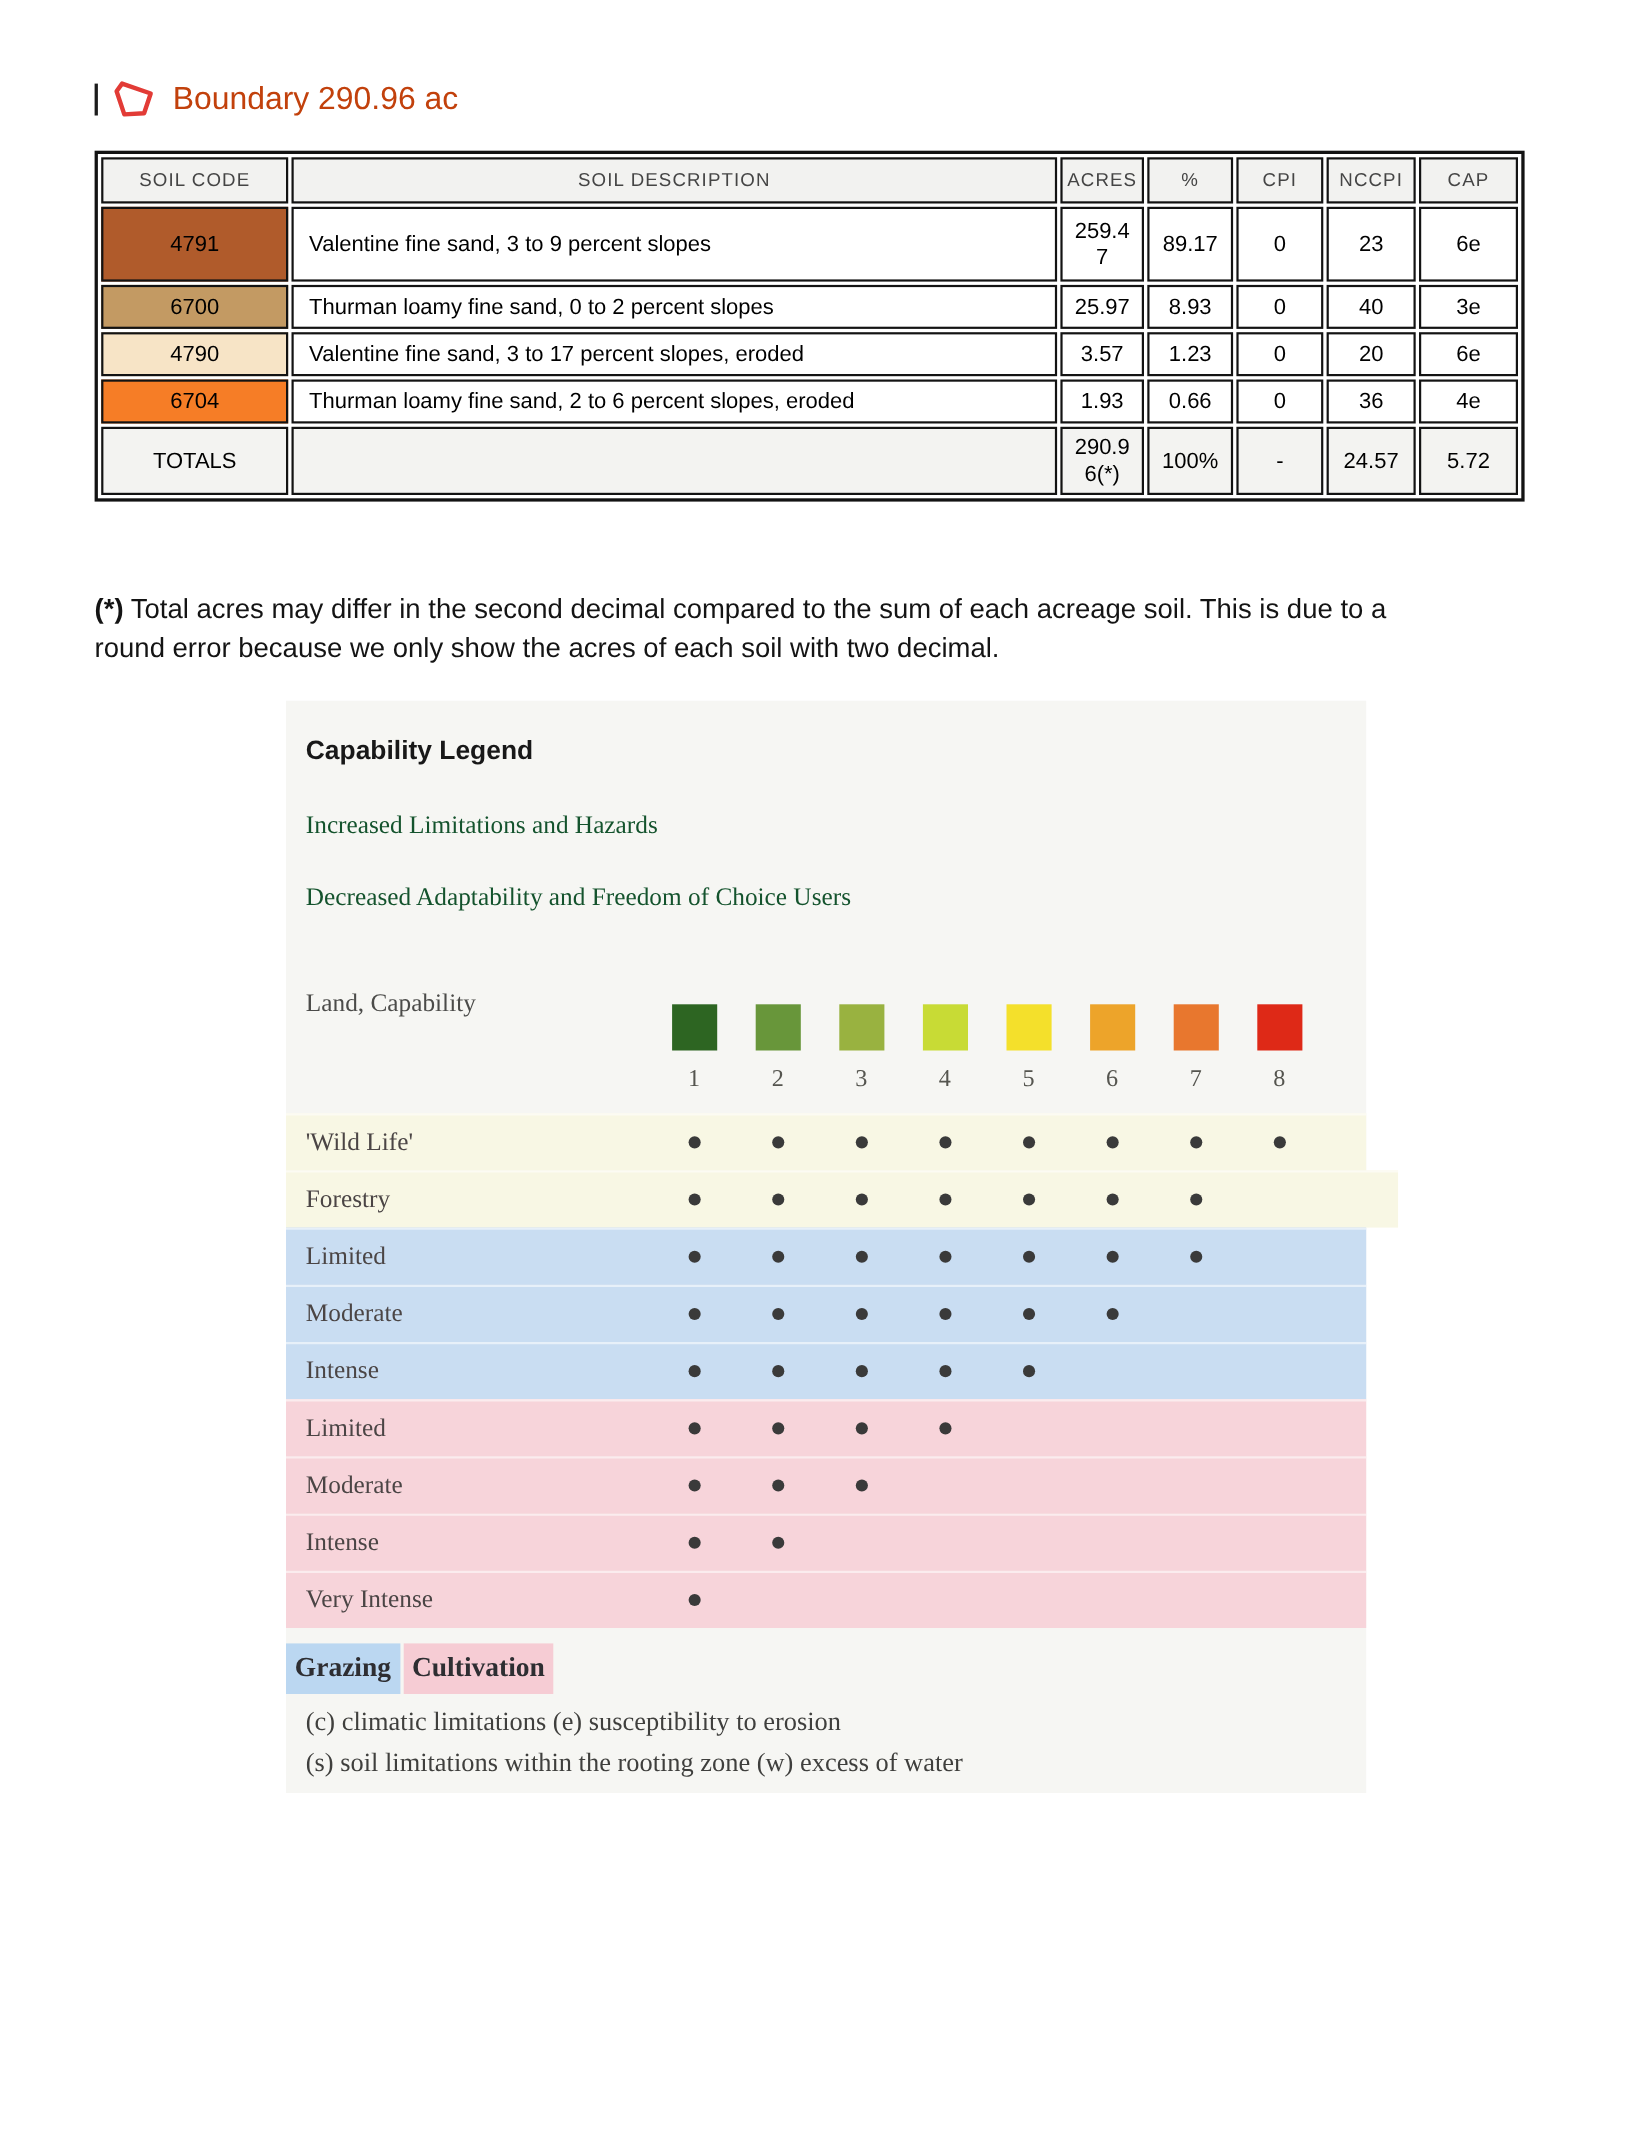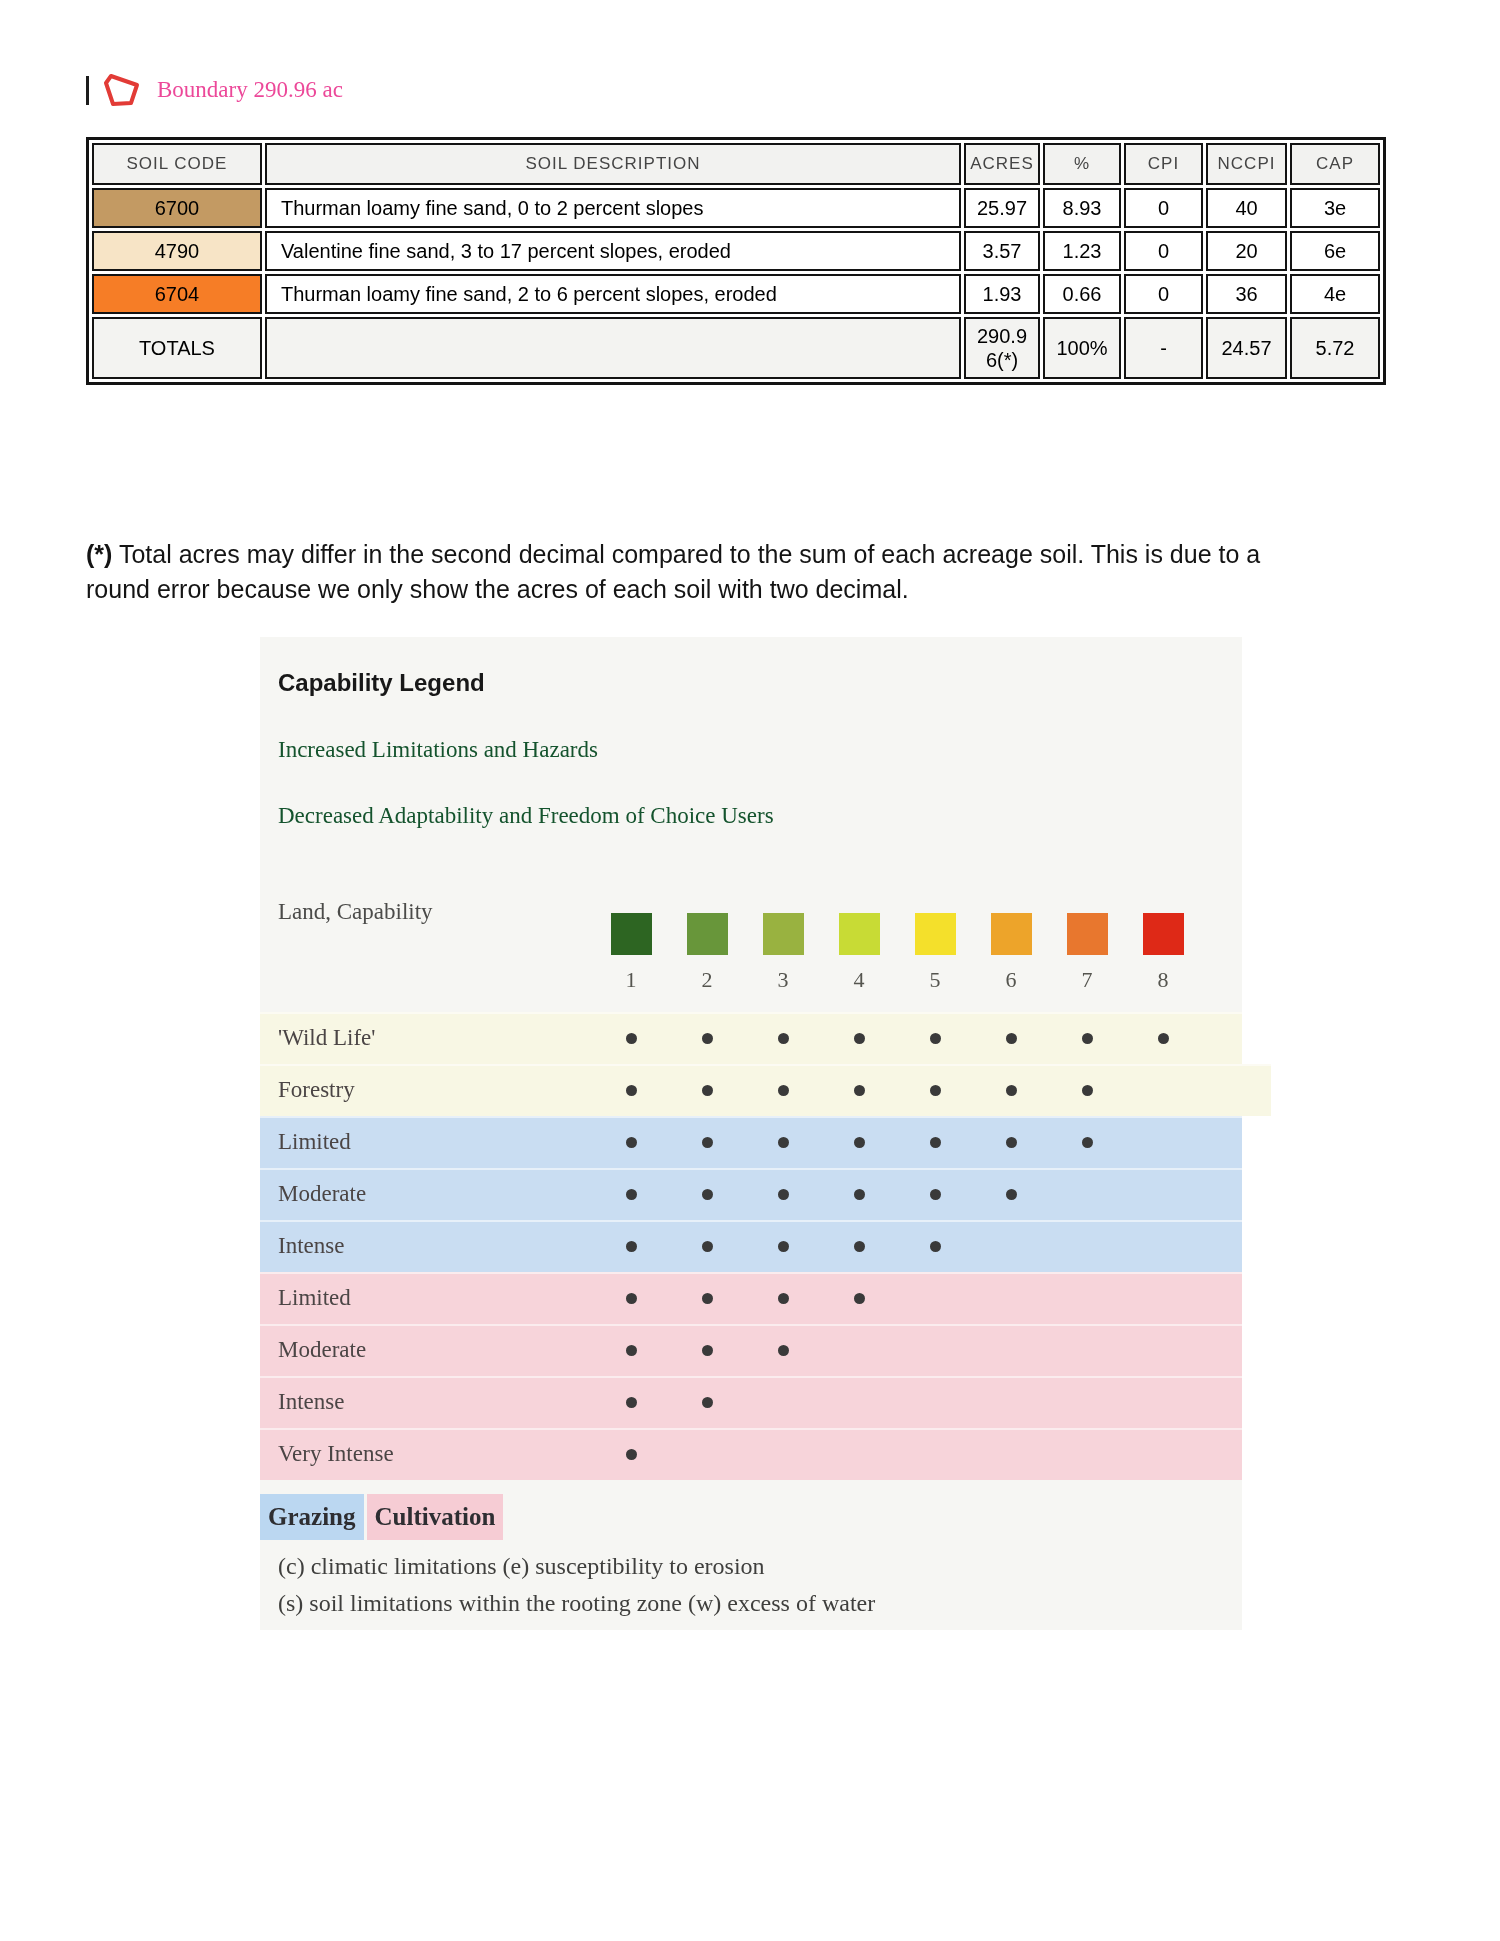--- a/index.html
+++ b/index.html
@@ -5,21 +5,21 @@
   html,body{margin:0;padding:0;}
   body{
     width:1500px;height:1941px;position:relative;background:#ffffff;
     font-family:"Liberation Sans", sans-serif;color:#000;
   }
 
   
   .hdr{position:absolute;left:86px;top:70px;display:flex;align-items:center;}
   .hdr .vbar{width:3px;height:29px;background:#1c1c1c;margin-right:11px;}
   .hdr svg{display:block;margin-right:13px;}
-  .hdr-label{font-size:23px;color:#ec4899;font-family:Liberation Serif, serif;}
+  .hdr-label{font-size:29px;color:#c2410c;}
 
   
   table.soil{
     position:absolute;left:86px;top:137px;width:1300px;
     table-layout:fixed;border-collapse:separate;border-spacing:3px;
     border:3px solid #131313;background:#fff;
   }
   table.soil th,table.soil td{
     border:2px solid #131313;box-sizing:border-box;vertical-align:middle;
   }
@@ -83,20 +83,29 @@
       <th>SOIL CODE</th>
       <th>SOIL DESCRIPTION</th>
       <th>ACRES</th>
       <th>%</th>
       <th>CPI</th>
       <th>NCCPI</th>
       <th>CAP</th>
     </tr>
   </thead>
   <tbody>
+      <tr class="first">
+        <td style="background: rgb(176, 91, 43);">4791</td>
+        <td class="desc">Valentine fine sand, 3 to 9 percent slopes</td>
+        <td class="num-wrap">259.47</td>
+        <td>89.17</td>
+        <td>0</td>
+        <td>23</td>
+        <td>6e</td>
+      </tr>
       <tr>
         <td style="background: rgb(195, 154, 99);">6700</td>
         <td class="desc">Thurman loamy fine sand, 0 to 2 percent slopes</td>
         <td class="num-wrap">25.97</td>
         <td>8.93</td>
         <td>0</td>
         <td>40</td>
         <td>3e</td>
       </tr>
       <tr>

